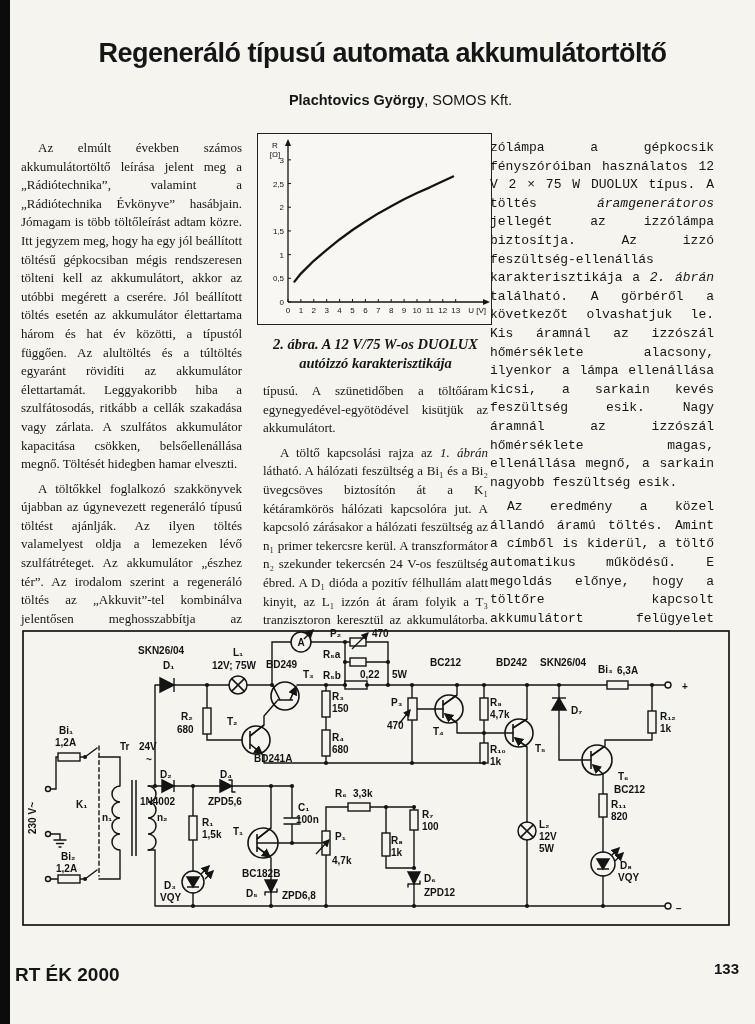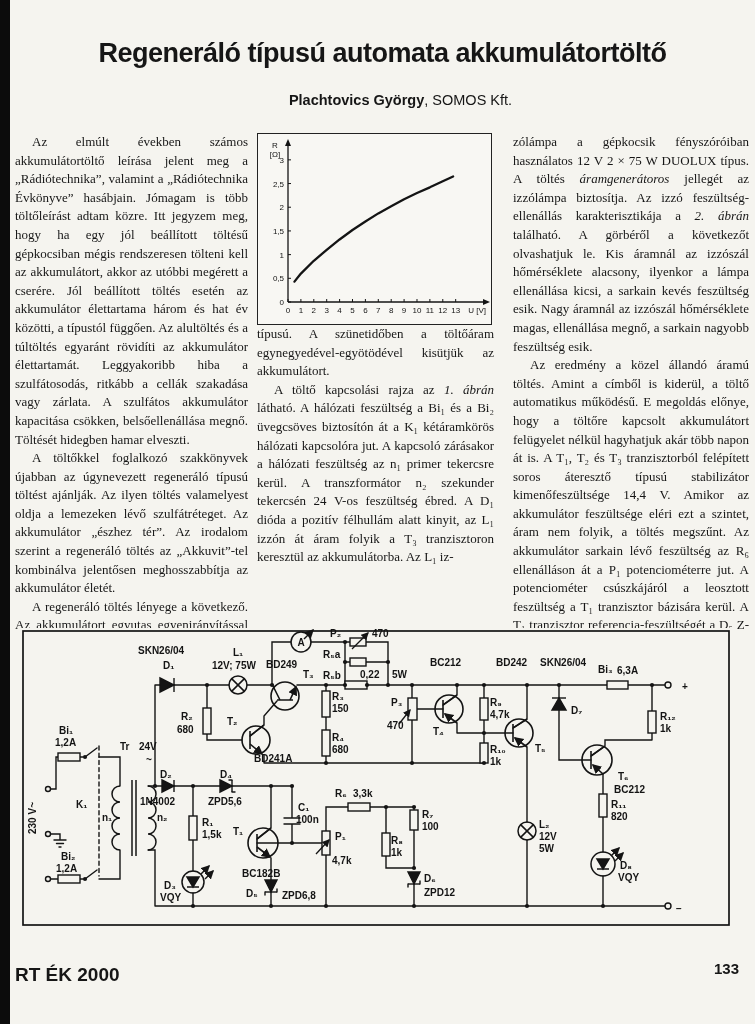--- a/index.html
+++ b/index.html
@@ -8,22 +8,22 @@
   #scanbar{position:absolute;left:0;top:0;width:10px;height:1024px;background:#0c0c0c;}
   #title{position:absolute;left:20px;top:38px;width:725px;text-align:center;
          font-family:"Liberation Sans", sans-serif;font-weight:bold;font-size:27px;letter-spacing:-0.5px;}
   #author{position:absolute;left:20px;top:92px;width:725px;text-align:center;
           font-family:"Liberation Sans", sans-serif;font-size:14.5px;}
   #author .an{font-weight:bold;margin-left:36px;}
   .col{position:absolute;top:133px;height:497px;overflow:hidden;font-size:13px;line-height:18.6px;
        text-align:justify;}
   #col1{left:15px;width:233px;}
   #col2{left:257px;width:237px;}
-  #col3{left:513px;width:236px;}
-  .col p{margin:0;text-indent:17px;}
+  #col3{left:484px;width:236px;font-family:Liberation Mono, monospace;}
+  .col p{margin:6px;text-indent:17px;}
   .col p.noindent{text-indent:0;}
   .col p + p{margin-top:0;}
   #fig2-box{width:235px;height:192px;border:1.6px solid #222;background:#f8f7f3;box-sizing:border-box;}
   #fig2-caption{margin:10px 0 9px 0;text-align:center;font-style:italic;font-weight:bold;
                 font-size:14.5px;line-height:19px;text-indent:0;}
   #schematic{position:absolute;left:20px;top:628px;width:712px;height:302px;background:#f5f4ef;}
   #fig1-caption{position:absolute;left:20px;top:938px;width:712px;text-align:center;
                 font-style:italic;font-weight:bold;font-size:14.5px;}
   #footer-issue{position:absolute;left:15px;top:964px;font-family:"Liberation Sans", sans-serif;
                 font-weight:bold;font-size:19px;}
@@ -99,20 +99,24 @@
           <line x1="30" y1="49.53846153846153" x2="33" y2="49.53846153846153" stroke="#141414" stroke-width="1"></line>
           <text x="26" y="52.53846153846153" text-anchor="end" class="chartlbl">2,5</text>
           <line x1="30" y1="25.84615384615384" x2="33" y2="25.84615384615384" stroke="#141414" stroke-width="1"></line>
           <text x="26" y="28.84615384615384" text-anchor="end" class="chartlbl">3</text>
           <text x="17" y="14" text-anchor="middle" class="chartlbl">R</text>
           <text x="17" y="23" text-anchor="middle" class="chartlbl">[Ω]</text>
           <text x="228" y="179" text-anchor="end" class="chartlbl">U [V]</text>
           <polyline points="36.44927536231884,147.6246153846154 42.89855072463768,139.56923076923078 55.79710144927536,126.77538461538461 68.69565217391303,115.87692307692308 81.59420289855072,105.45230769230768 94.4927536231884,95.97538461538461 107.39130434782608,87.44615384615385 120.28985507246375,79.39076923076924 133.18840579710144,72.28307692307692 146.08695652173913,65.17538461538462 158.9855072463768,59.01538461538463 171.8840579710145,53.329230769230776 184.78260869565216,47.169230769230765 195.1014492753623,42.43076923076923" fill="none" stroke="#141414" stroke-width="2.3" stroke-linecap="round" stroke-linejoin="round"></polyline>
         </svg>
     </div>
+    <p id="fig2-caption" class="noindent">
+      <span>2. ábra. A 12 V/75 W-os DUOLUX</span><br>
+      <span>autóizzó karakterisztikája</span>
+    </p>
     <p class="noindent">típusú. A szünetidőben a töltőáram egynegyedével-egyötödével kisütjük az akkumulátort.</p>
     <p><span>A töltő kapcsolási rajza az </span><i>1. ábrán</i><span> látható. A hálózati feszültség a Bi₁ és a Bi₂ üvegcsöves biztosítón át a K₁ kétáramkörös hálózati kapcsolóra jut. A kapcsoló zárásakor a hálózati feszültség az n₁ primer tekercsre kerül. A transzformátor n₂ szekunder tekercsén 24 V-os feszültség ébred. A D₁ dióda a pozitív félhullám alatt kinyit, az L₁ izzón át áram folyik a T₃ tranzisztoron keresztül az akkumulátorba. Az L₁ iz-</span></p>
   </div>
 
   <div id="col3" class="col">
     <p class="noindent"><span>zólámpa a gépkocsik fényszóróiban használatos 12 V 2 × 75 W DUOLUX típus. A töltés </span><i>áramgenerátoros</i><span> jellegét az izzólámpa biztosítja. Az izzó feszültség-ellenállás karakterisztikája a </span><i>2. ábrán</i><span> található. A görbéről a következőt olvashatjuk le. Kis áramnál az izzószál hőmérséklete alacsony, ilyenkor a lámpa ellenállása kicsi, a sarkain kevés feszültség esik. Nagy áramnál az izzószál hőmérséklete magas, ellenállása megnő, a sarkain nagyobb feszültség esik.</span></p>
     <p>Az eredmény a közel állandó áramú töltés. Amint a címből is kiderül, a töltő automatikus működésű. E megoldás előnye, hogy a töltőre kapcsolt akkumulátort felügyelet nélkül hagyhatjuk akár több napon át is. A T₁, T₂ és T₃ tranzisztorból felépített soros áteresztő típusú stabilizátor kimenőfeszültsége 14,4 V. Amikor az akkumulátor feszültsége eléri ezt a szintet, áram nem folyik, a töltés megszűnt. Az akkumulátor sarkain lévő feszültség az R₆ ellenálláson át a P₁ potenciométerre jut. A potenciométer csúszkájáról a leosztott feszültség a T₁ tranzisztor bázisára kerül. A T₁ tranzisztor referencia-feszültségét a D₅ Z-dióda állítja elő. E dióda munkaponti áramát az R₈ ellen-</p>
   </div>
 
   <div id="schematic">

